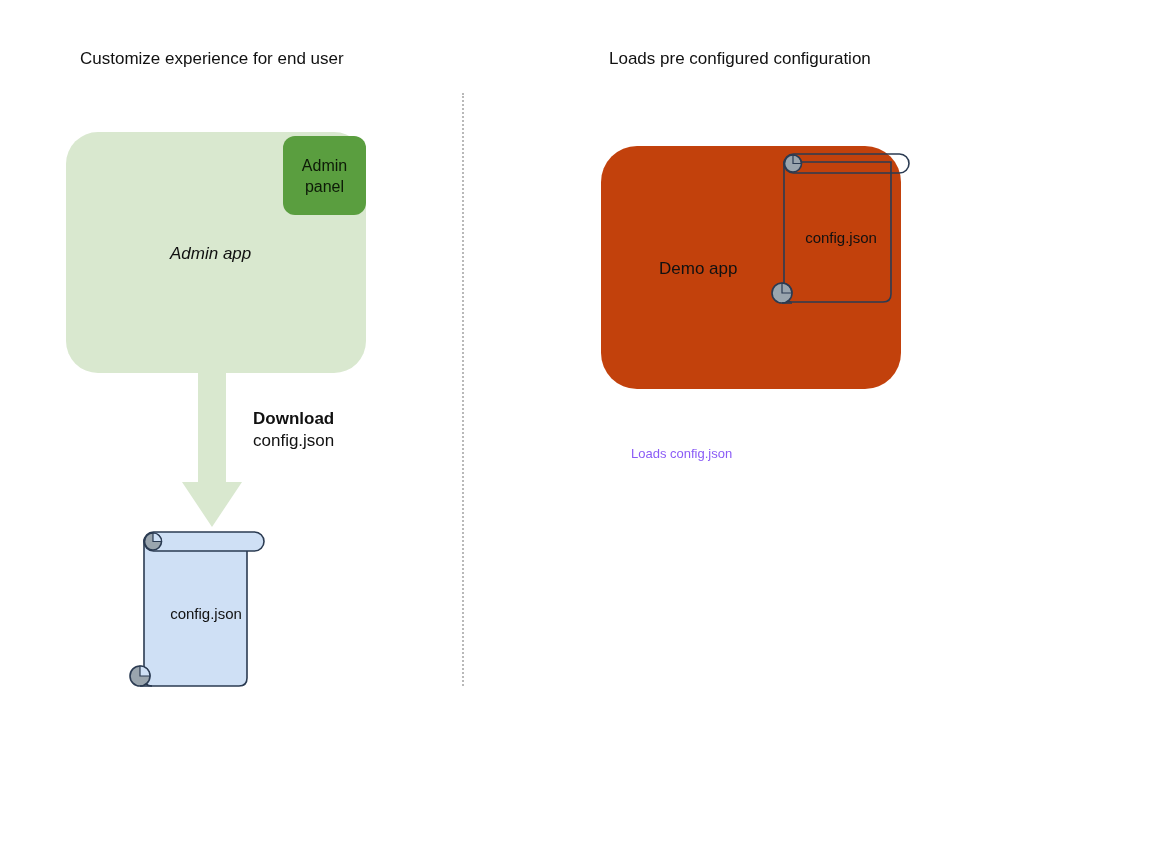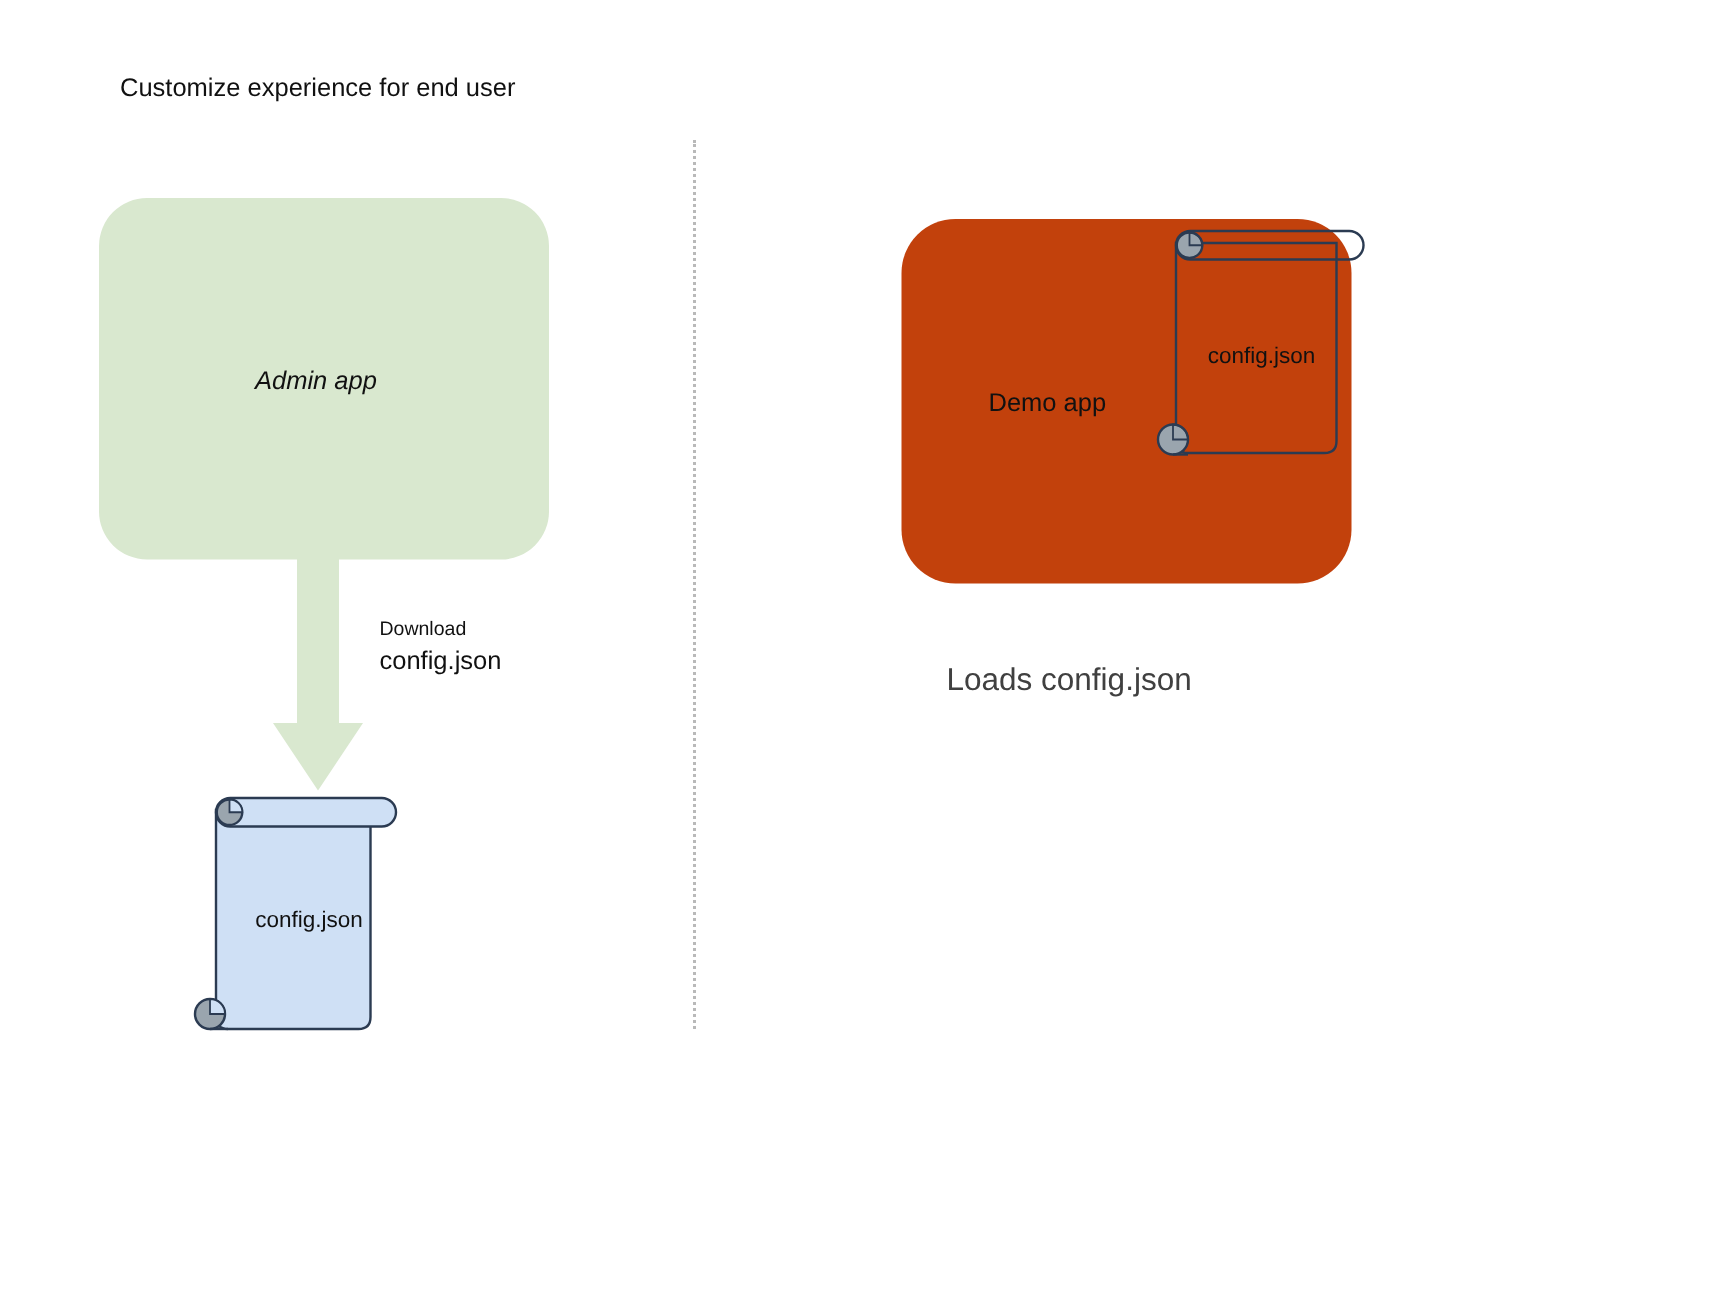--- a/index.html
+++ b/index.html
@@ -83,50 +83,55 @@
   .scroll-label {
     position: absolute;
     font-size: 15px;
     line-height: 18px;
     white-space: nowrap;
     color: #111111;
   }
 
   
   .caption {
-    font-size: 21px;
+    font-size: 13px;
     line-height: 20px;
     white-space: nowrap;
-    color: #404040;
+    color: #8b5cf6;
   }
 </style>
 </head>
 <body>
 
 <div id="canvas">
 
   <div class="abs heading" style="left:76px; top:49px;">Customize experience for end user</div>
 
+  <div class="abs heading" style="left:605px; top:49px;">Loads pre configured configuration</div>
 
   <div class="abs divider" style="left:458px; top:93px; height:593px;"></div>
 
   <div class="abs app-box green" style="left:62px; top:132px; width:300px; height:241px;">
 
     <div class="app-label" style="left:104px; top:112px;font-style:italic;">Admin app</div>
 
+    <div class="abs panel-chip" style="left:217px; top:4px; width:83px; height:79px; flex-direction:column;">
+      <span>Admin</span>
+      <span>panel</span>
+    </div>
   </div>
 
   <div class="abs" style="left:178px; top:370px; width:60px; height:158px;">
     <svg class="arrow-svg" width="60" height="158" viewBox="0 0 60 158">
       <path d="M 16,0 L 44,0 L 44,112 L 60,112 L 30,157 L 0,112 L 16,112 Z" fill="#d9e8cf"></path>
     </svg>
   </div>
 
   <div class="abs" style="left:249px; top:409px;">
-    <div class="heading" style="font-size:13px;">Download</div>
+    <div class="heading" style="font-size:17px;font-weight:bold;">Download</div>
     <div class="heading" style="font-size:17px; margin-top:2px;">config.json</div>
   </div>
 
   <div class="abs scroll-wrap" style="left:122px; top:528px; width:145px; height:165px;">
     <svg class="scroll-svg" width="145" height="165" viewBox="0 0 145 165">
 
       <path d="M 18,12 L 18,150 Q 18,158 26,158 L 113,158 Q 121,158 121,150 L 121,12 Z" fill="#cfe0f5" stroke="#2b3b52" stroke-width="1.6"></path>
 
       <rect x="18" y="4" width="120" height="19" rx="9.5" ry="9.5" fill="#cfe0f5" stroke="#2b3b52" stroke-width="1.6"></rect>
 

